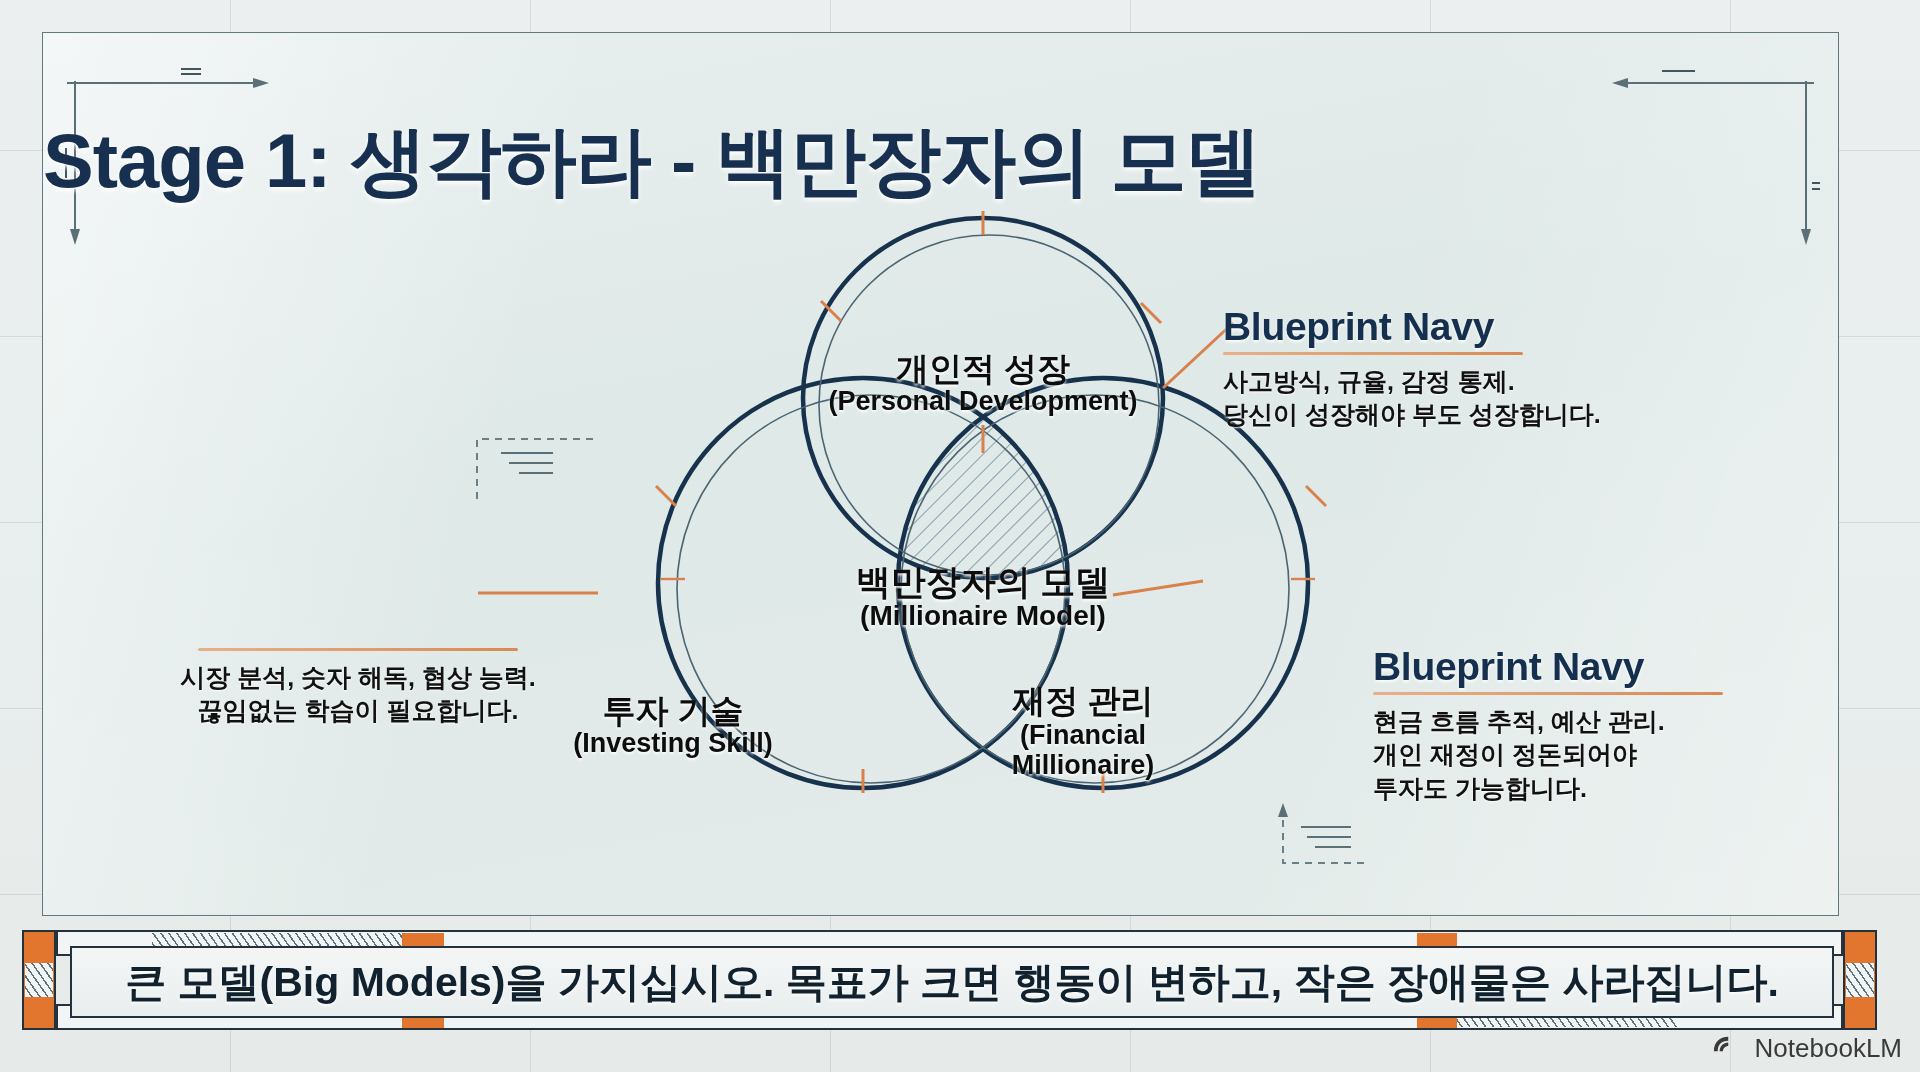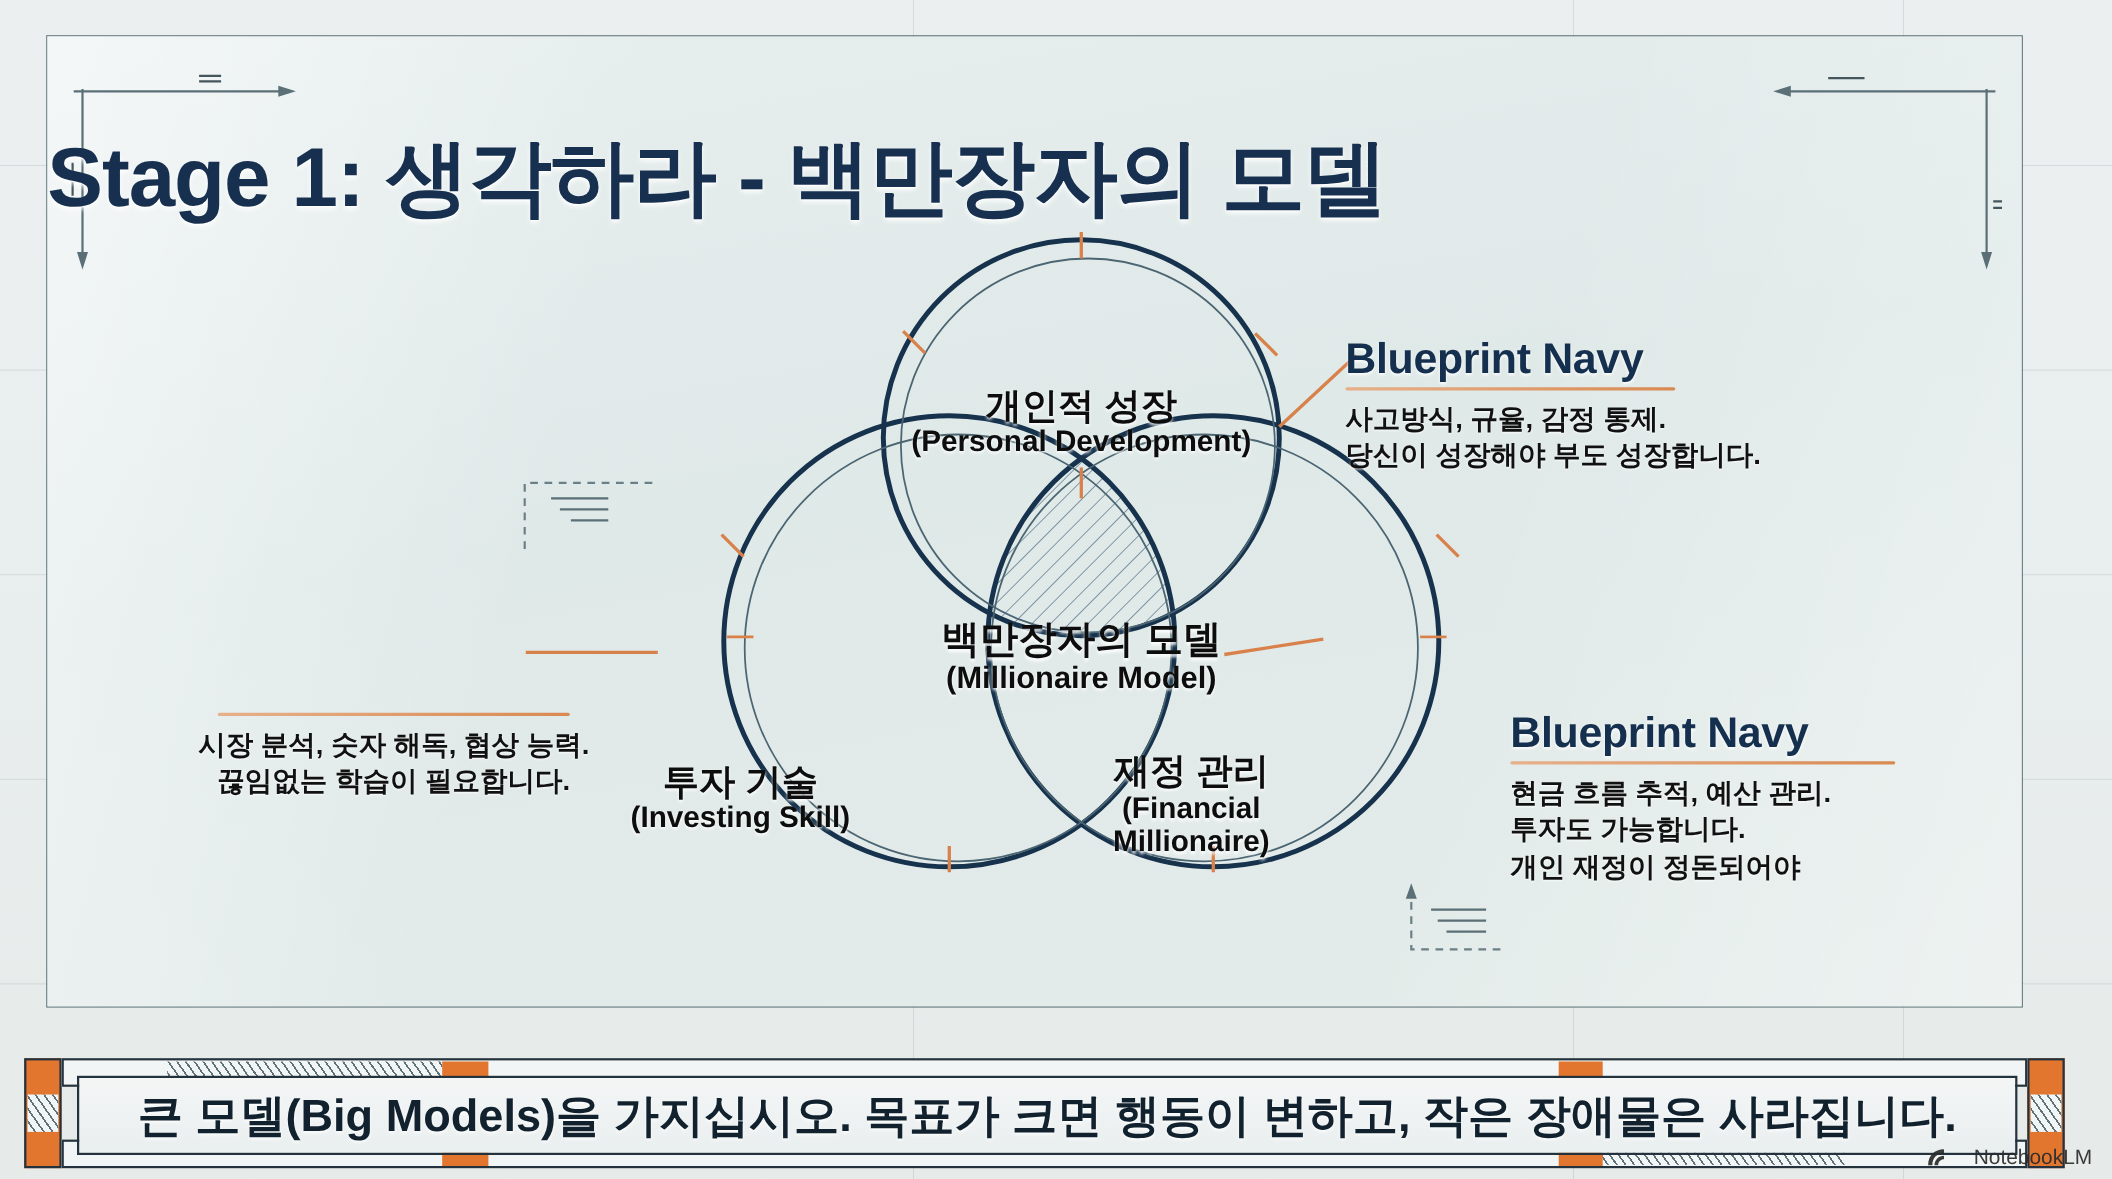--- a/index.html
+++ b/index.html
@@ -42,34 +42,34 @@
   .anno{position:absolute;}
   .anno h3{margin:0;font-size:39px;font-weight:bold;color:#15304e;letter-spacing:-.3px;
     text-shadow:0 2px 3px rgba(255,255,255,.9);white-space:nowrap;}
   .anno .rule{height:3px;background:linear-gradient(90deg,#e6b08a,#d98a52);margin:3px 0 10px 0;border-radius:2px;}
   .anno p{margin:0;font-size:25px;font-weight:bold;color:#111;line-height:1.33;
      text-shadow:0 1px 2px rgba(255,255,255,.9);white-space:nowrap;}
   .anno.right{text-align:left;}
   .anno.left{text-align:center;}
 
   
-  #banner{position:absolute;left:22px;top:962px;width:1855px;height:100px;}
+  #banner{position:absolute;left:22px;top:930px;width:1855px;height:100px;}
   .bar-h{position:absolute;height:26px;border:2.5px solid #23323c;background:#f2f5f5;box-sizing:border-box;}
   .ochre{position:absolute;background:#e2762f;}
   .hatchbox{position:absolute;
     background-image:repeating-linear-gradient(55deg, transparent 0 5px, #5e7278 5px 6.5px);}
   #bannerinner{position:absolute;left:48px;top:16px;width:1760px;height:68px;
     background:linear-gradient(180deg,#f4f6f6,#e9eeee);border:2.5px solid #23323c;
     display:flex;align-items:center;justify-content:center;}
   #bannertext{font-size:41px;font-weight:bold;color:#11212e;white-space:nowrap;
     text-shadow:0 2px 3px rgba(255,255,255,.85);position:relative;}
   #hl{position:absolute;left:0;height:13px;background:#e9a268;bottom:4px;z-index:-1;border-radius:1px;}
 
-  #wm{position:absolute;right:18px;bottom:8px;display:flex;align-items:center;gap:21px;
-     color:#2b2b2b;font-size:19px;opacity:.92;}
+  #wm{position:absolute;right:18px;bottom:8px;display:flex;align-items:flex-start;gap:21px;
+     color:#2b2b2b;font-size:26px;opacity:.92;}
   #wm svg{display:block;}
 </style>
 </head>
 <body>
 
 <div id="stage">
 
   <div id="gridlines"></div>
 
   <div id="card">
@@ -192,22 +192,22 @@
     <div class="anno left" style="left:100px;top:612px;width:430px;">
       <div class="rule" style="width:320px;margin-left:auto;margin-right:auto"></div>
       <p>시장 분석, 숫자 해독, 협상 능력.</p>
       <p>끊임없는 학습이 필요합니다.</p>
     </div>
 
     <div class="anno right" style="left:1330px;top:612px;width:460px;">
       <h3>Blueprint Navy</h3>
       <div class="rule" style="width:350px"></div>
       <p>현금 흐름 추적, 예산 관리.</p>
+      <p>개인 재정이 정돈되어야</p>
       <p>투자도 가능합니다.</p>
-      <p>개인 재정이 정돈되어야</p>
     </div>
   </div>
 
   <div id="banner">
 
     <div class="ochre" style="left:0;top:0;width:34px;height:100px;border:2.5px solid #23323c;box-sizing:border-box;"></div>
     <div class="ochre" style="right:0;top:0;width:34px;height:100px;border:2.5px solid #23323c;box-sizing:border-box;"></div>
     <div class="hatchbox" style="left:3px;top:33px;width:28px;height:34px;background-color:#f2f5f5;"></div>
     <div class="hatchbox" style="right:3px;top:33px;width:28px;height:34px;background-color:#f2f5f5;"></div>
 

